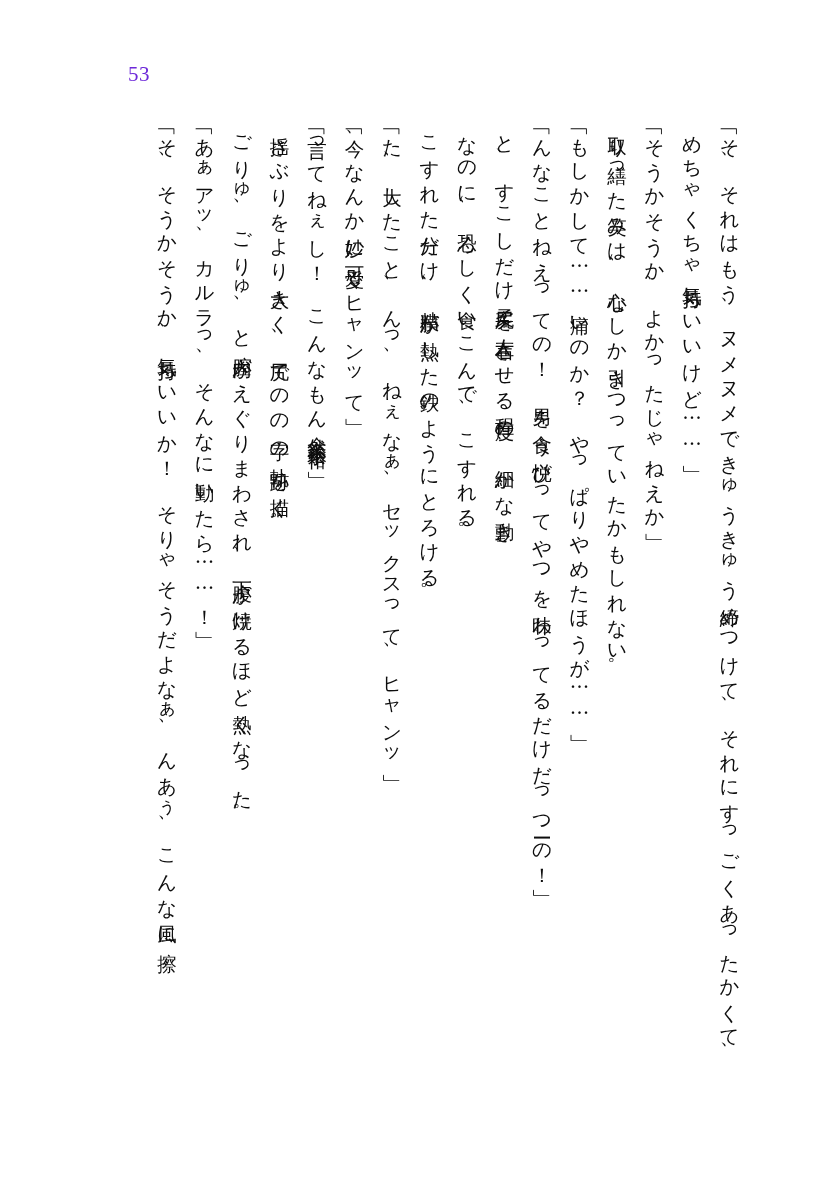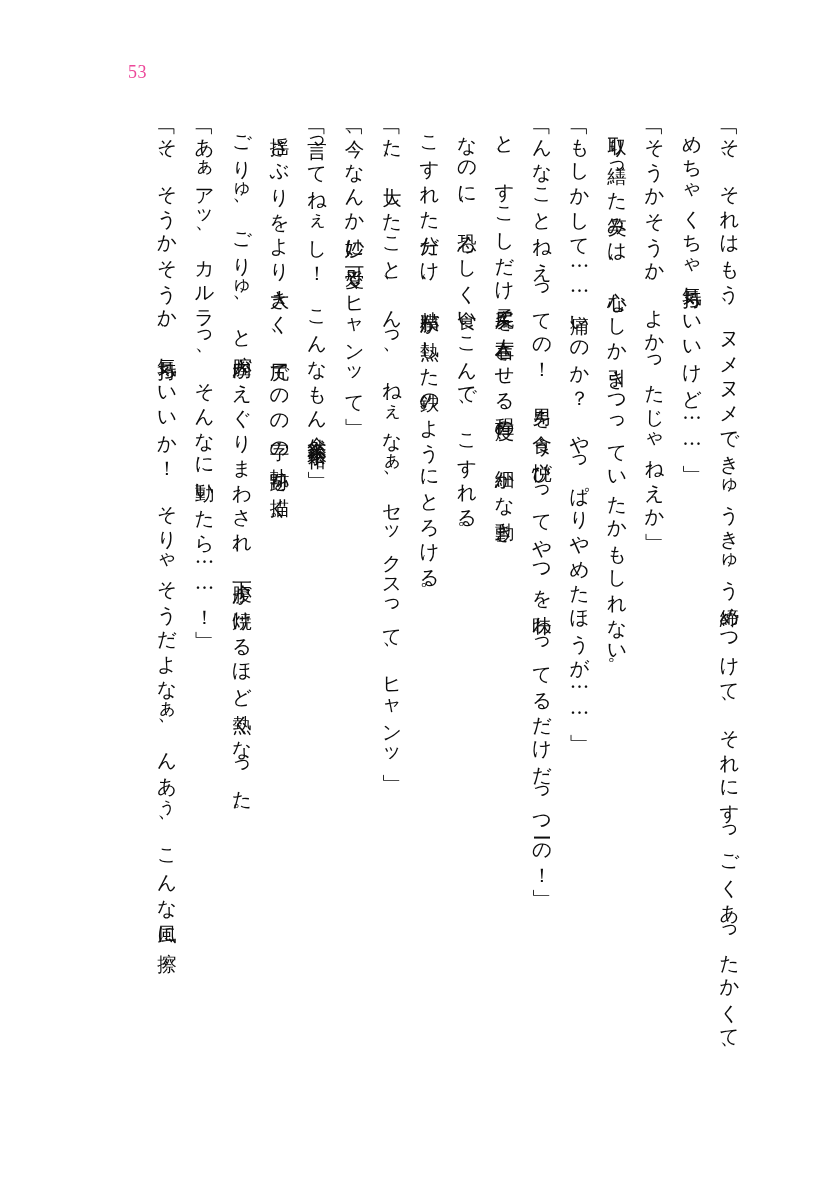--- a/index.html
+++ b/index.html
@@ -16,24 +16,24 @@
     width: 827px;
     height: 1182px;
     background: #ffffff;
     overflow: hidden;
     box-sizing: border-box;
   }
   .page-number {
     position: absolute;
     top: 62px;
     left: 128px;
-    font-size: 18px;
+    font-size: 21px;
     font-family: "Liberation Serif", "DejaVu Serif", serif;
     letter-spacing: 0.5px;
-    color: #ec4899;
+    color: #6d28d9;
   }
   .text-body {
     position: absolute;
     top: 122px;
     left: 96px;
     width: 652px;
     height: 960px;
     writing-mode: vertical-rl;
     text-orientation: upright;
     font-family: "DejaVu Serif", "Liberation Serif", serif;

